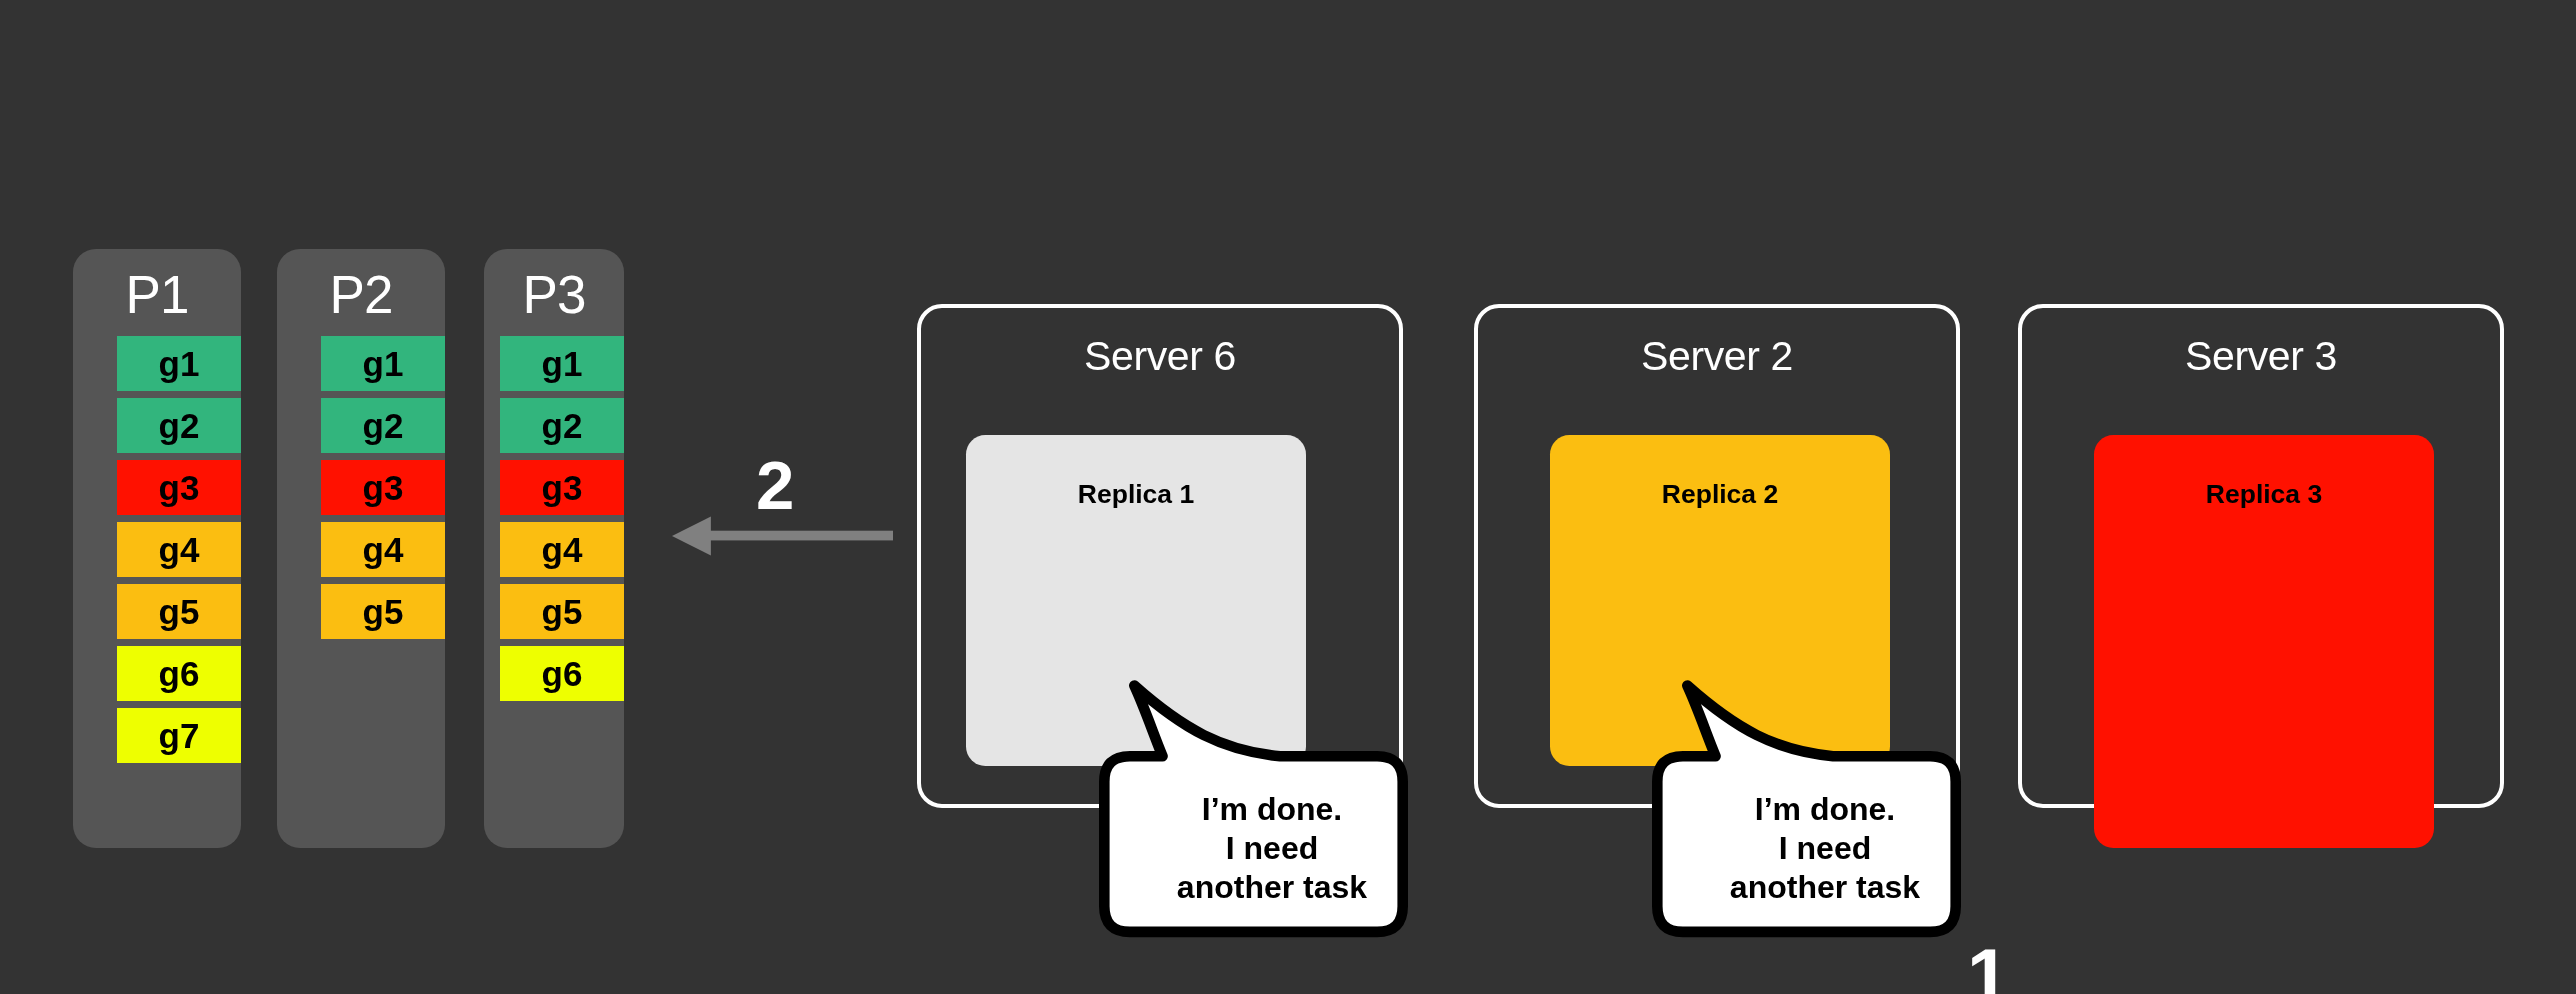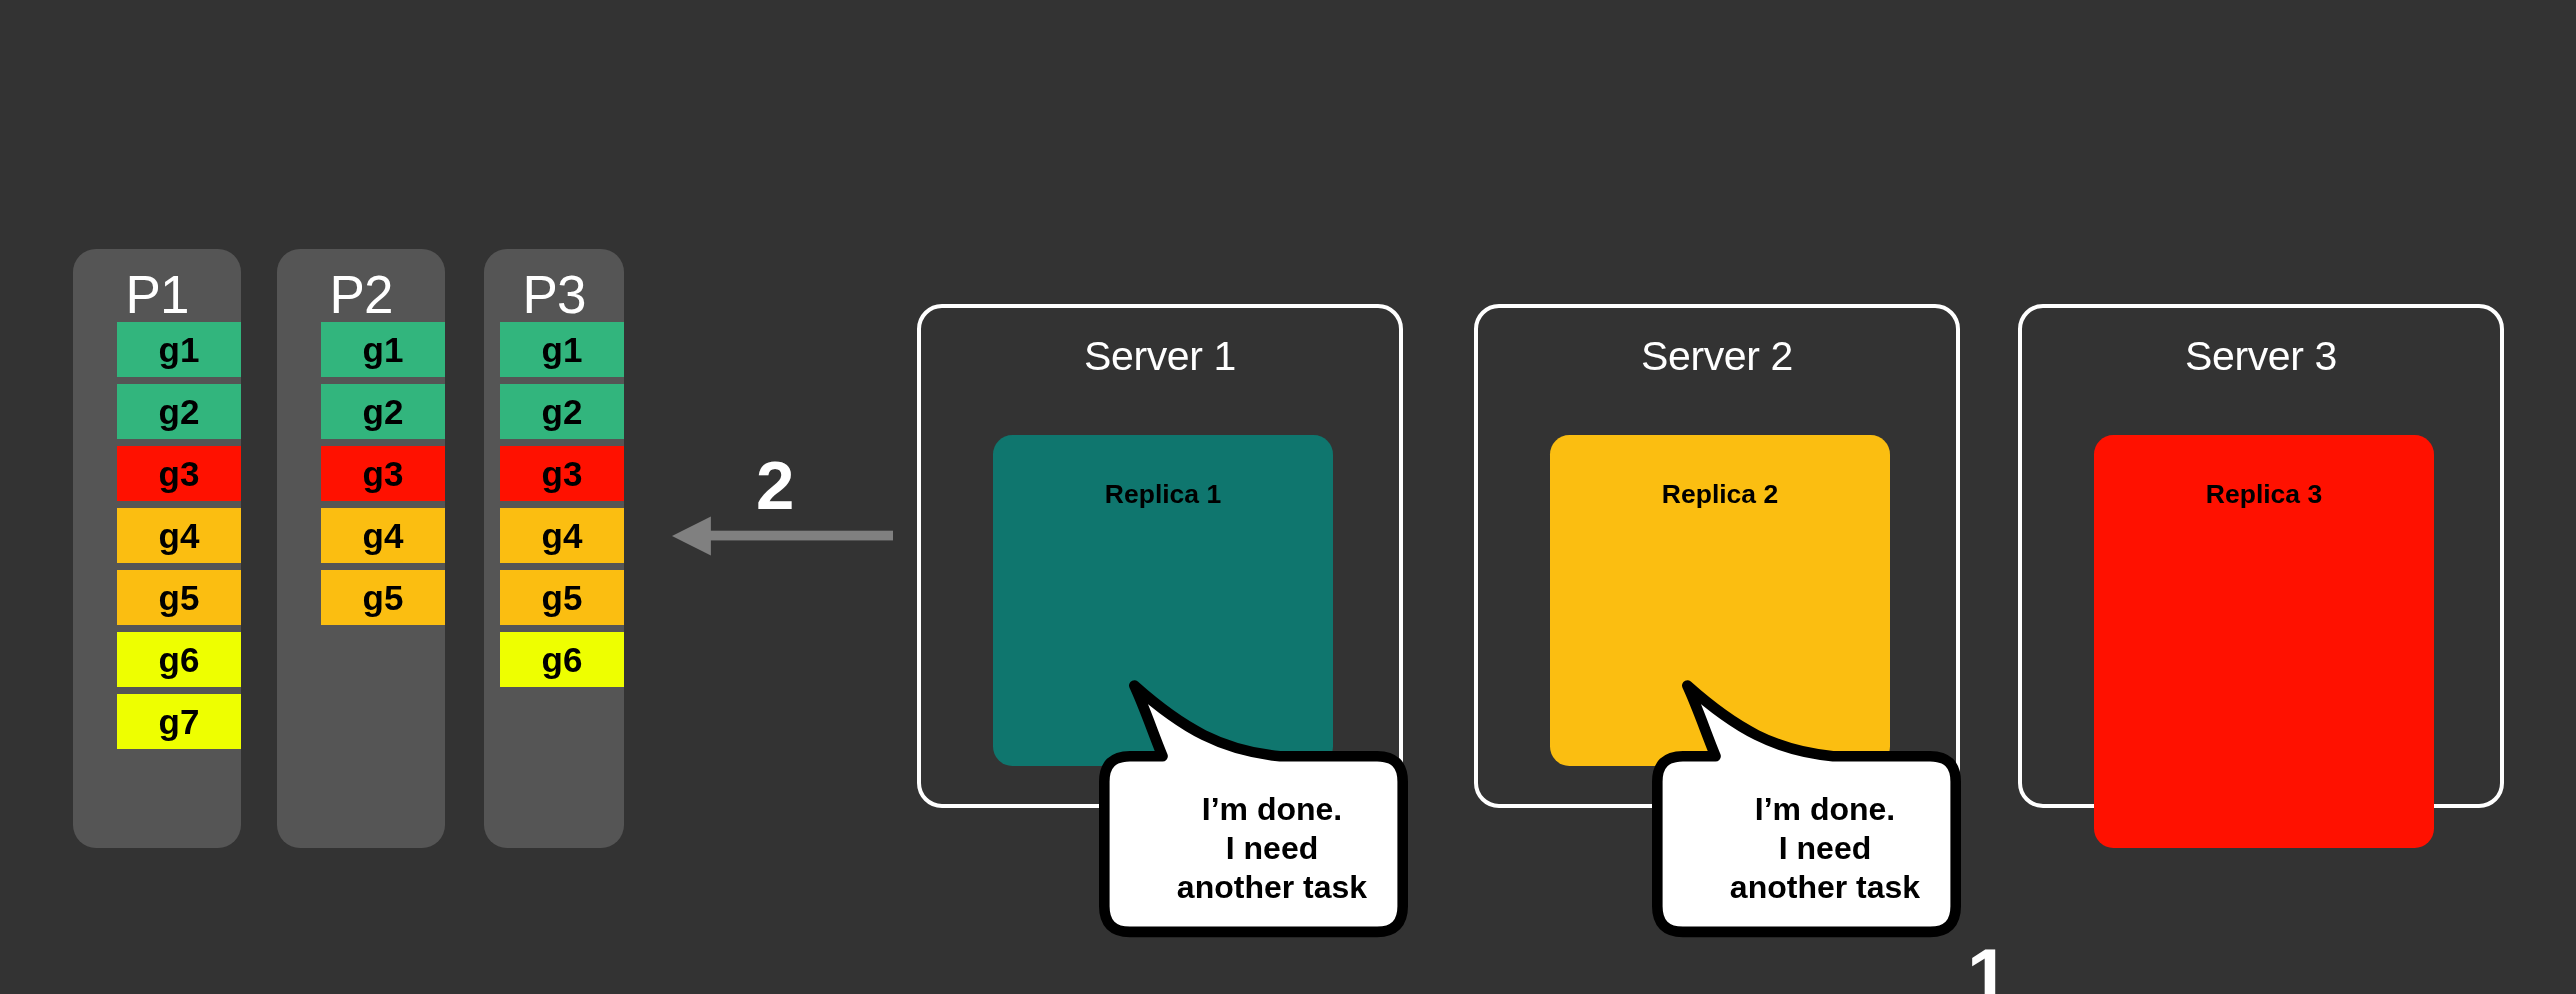--- a/index.html
+++ b/index.html
@@ -33,21 +33,21 @@
     flex-direction: column;
     align-items: center;
     padding-top: 17.7px;
   }
   .partition-title {
     color: #ffffff;
     font-size: 53px;
     font-weight: 400;
     line-height: 1.05;
     letter-spacing: -0.9px;
-    margin-bottom: 0;
+    margin-bottom: 14px;
     user-select: none;
   }
   .group-list {
     display: flex;
     flex-direction: column;
     gap: 7px;
     width: 100%;
     align-items: flex-end;
   }
   .group-block {
@@ -192,23 +192,23 @@
   <div class="arrow-wrap" style="left:672px; top:513px; width:221px; height:46px;">
     <svg width="221" height="46" viewBox="0 0 250 52" aria-hidden="true">
       <g>
         <rect x="40" y="20" width="210" height="11" fill="#808080"></rect>
         <polygon points="0,26 44,4 44,48" fill="#808080"></polygon>
       </g>
     </svg>
   </div>
 
   <div class="server-box" style="left:917px; top:304px; width:486px; height:504px;">
-    <div class="server-title">Server 1</div>
-  </div>
-  <div class="replica-box" style="left:993px; top:435px; width:340px; height:331px; background:#0f766e;">
+    <div class="server-title">Server 6</div>
+  </div>
+  <div class="replica-box" style="left:966px; top:435px; width:340px; height:331px; background:#e5e5e5;">
     <div class="replica-label">Replica 1</div>
   </div>
 
   <div class="bubble" style="left:1099px; top:680px; width:309px; height:261px;">
     <svg width="309" height="261" viewBox="0 0 350 295" aria-hidden="true">
       <g>
         <path d="M 40 6
                  C 95 55, 140 80, 205 86
                  L 315 86
                  Q 344 86 344 115

